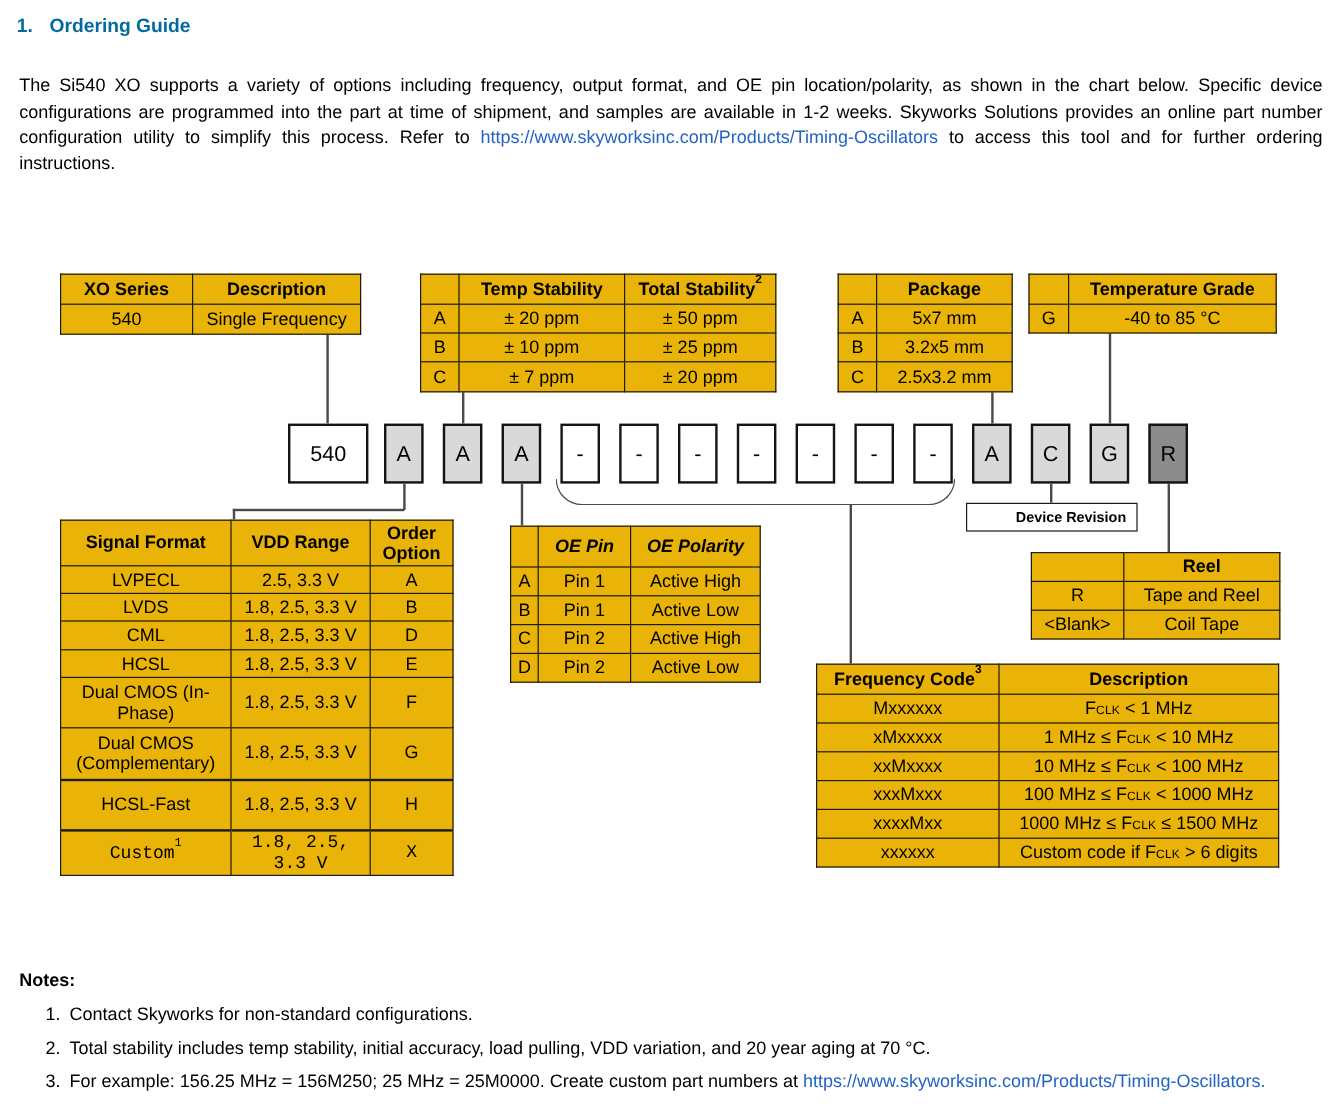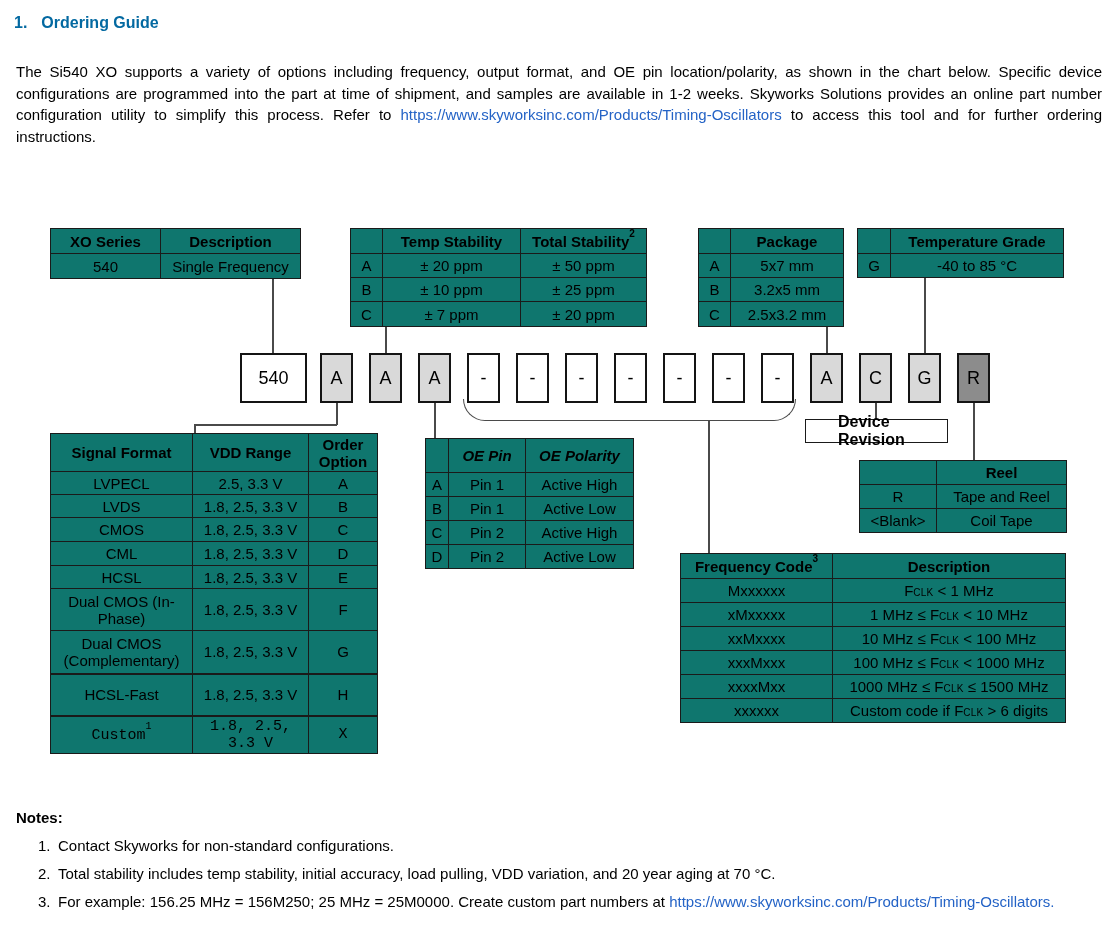--- a/index.html
+++ b/index.html
@@ -12,21 +12,21 @@
 
   
   .page-title { position:absolute; left:14px; top:14px; font-size:16px; font-weight:bold; color:#0369a1; }
   .page-title .tnum { margin-right:14px; }
 
   
   .intro { position:absolute; left:16px; top:61px; width:1086px; font-size:15px; line-height:21.5px; text-align:justify; }
   .link { color:#2463C6; text-decoration:none; word-break:break-all; cursor:pointer; }
 
   
-  table { border-collapse:collapse; table-layout:fixed; background:#0f766e; }
+  table { border-collapse:collapse; table-layout:fixed; background:#eab308; }
   th, td { border:1.5px solid #1a1a1a; text-align:center; vertical-align:middle; font-size:15px; padding:1px 3px; }
   th { font-weight:bold; }
   sup { font-size:10px; position:relative; top:-4px; }
   .clk { font-size:10px; letter-spacing:.2px; }
 
   #t-xo        { left:50px;  top:228px; width:250px; }
   #t-stab      { left:318px; top:228px; width:296px;margin-left:32px; }
   #t-pkg       { left:698px; top:228px; width:145px; }
   #t-grade     { left:857px; top:228px; width:206px; }
   #t-signal    { left:50px;  top:433px; width:327px; }
@@ -47,21 +47,21 @@
   }
   .pbox.gray { background:#d9d9d9; }
   .pbox.dark { background:#8c8c8c; }
   .pbox.wide { left:240px; width:67px; }
 
   
   .devrev {
     position:absolute; left:805px; top:419px; width:143px; height:24px;
     border:1.5px solid #1a1a1a; background:#fff;
     display:flex; align-items:center; justify-content:center;
-    font-size:16px; font-weight:bold;padding-left:32px;
+    font-size:12px; font-weight:bold;padding-left:32px;
   }
 
   
   .vline { position:absolute; width:1.5px; background:#4a4a4a; }
   .hline { position:absolute; height:1.5px; background:#4a4a4a; }
   .brace {
     position:absolute; left:463px; top:399px; width:333px; height:22px;
     border-left:1.5px solid #4a4a4a; border-right:1.5px solid #4a4a4a;
     border-bottom:1.5px solid #4a4a4a; border-radius:0 0 22px 22px;
   }
@@ -220,25 +220,20 @@
     <td>LVPECL</td>
     <td>2.5, 3.3 V</td>
     <td>A</td>
   </tr>
   <tr class="h23">
     <td>LVDS</td>
     <td>1.8, 2.5, 3.3 V</td>
     <td>B</td>
   </tr>
   <tr class="h24">
-    <td>CMOS</td>
-    <td>1.8, 2.5, 3.3 V</td>
-    <td>C</td>
-  </tr>
-  <tr class="h24">
     <td>CML</td>
     <td>1.8, 2.5, 3.3 V</td>
     <td>D</td>
   </tr>
   <tr class="h23">
     <td>HCSL</td>
     <td>1.8, 2.5, 3.3 V</td>
     <td>E</td>
   </tr>
   <tr class="h42">

